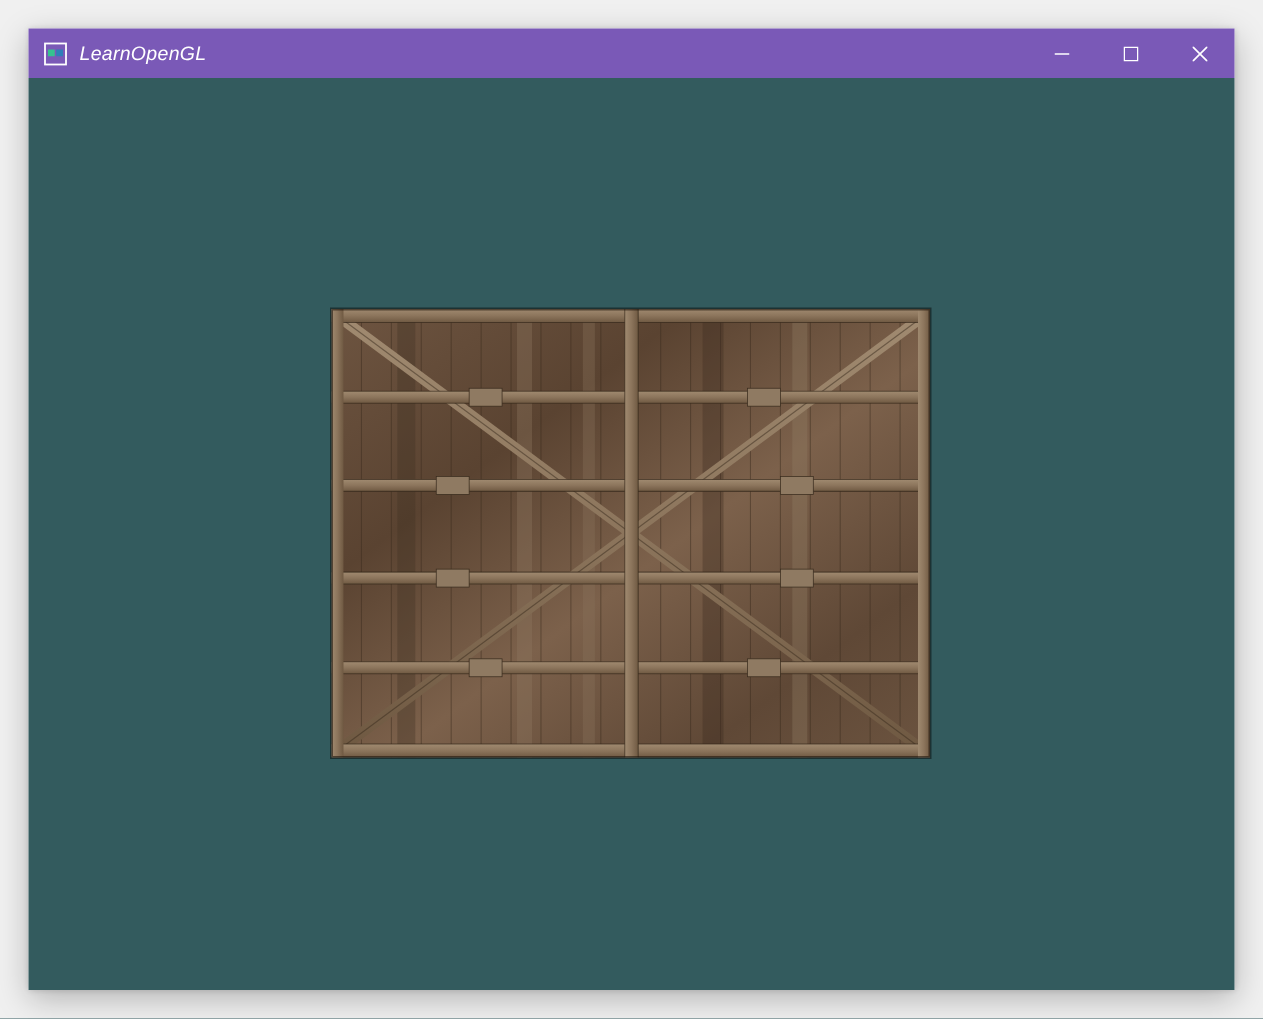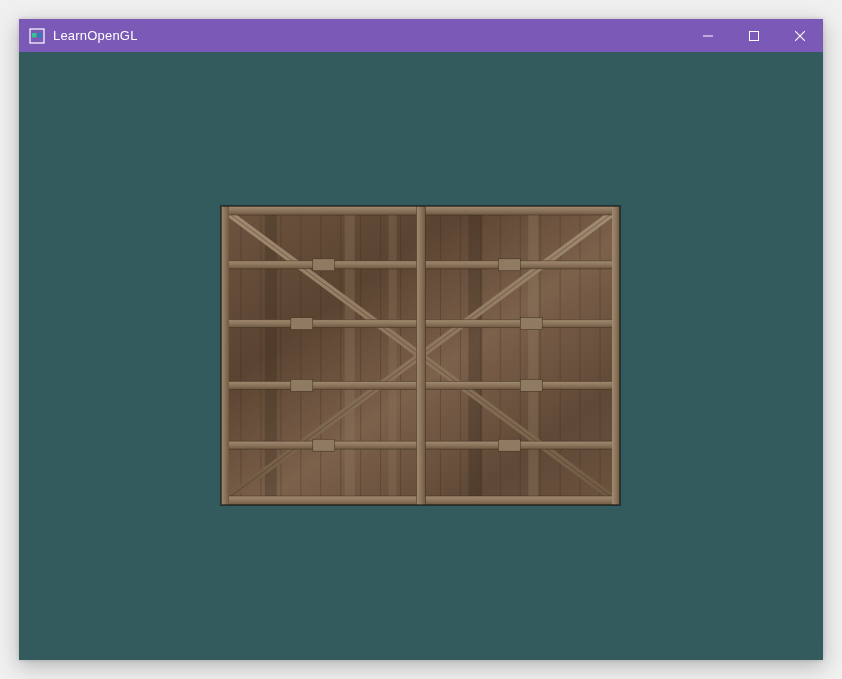--- a/index.html
+++ b/index.html
@@ -12,20 +12,21 @@
       position: relative;
     }
     .window-shadow {
       position: absolute;
       left: 19px;
       top: 19px;
       width: 804px;
       height: 641px;
       background: #fff;
       box-shadow: 0 6px 20px rgba(0,0,0,0.25), 0 0 4px rgba(0,0,0,0.15);
+      font-style: italic;
     }
     .titlebar {
       height: 33px;
       background: #7A59B7;
       display: flex;
       align-items: center;
       color: #fff;
     }
     .app-icon {
       width: 16px;

